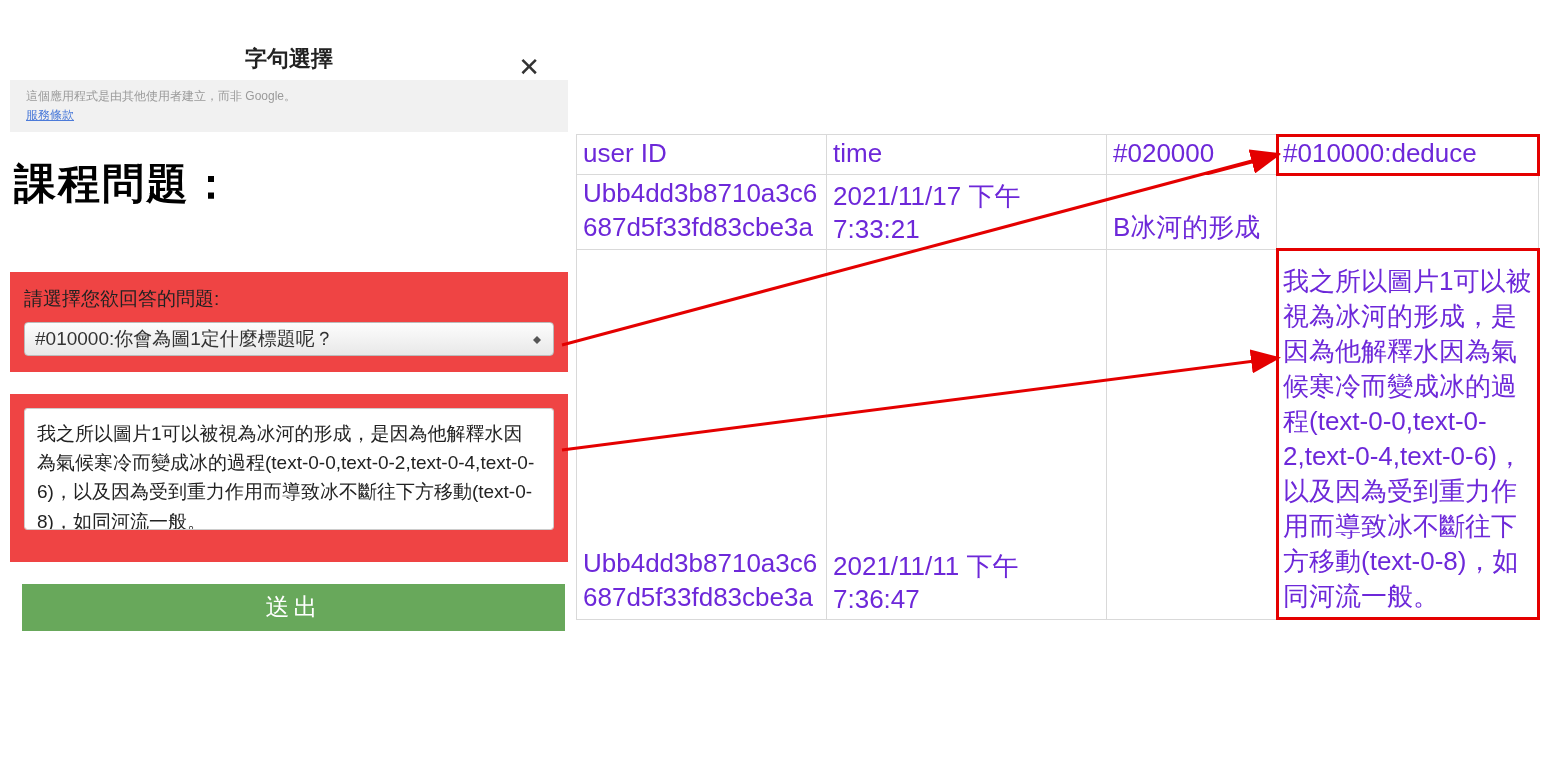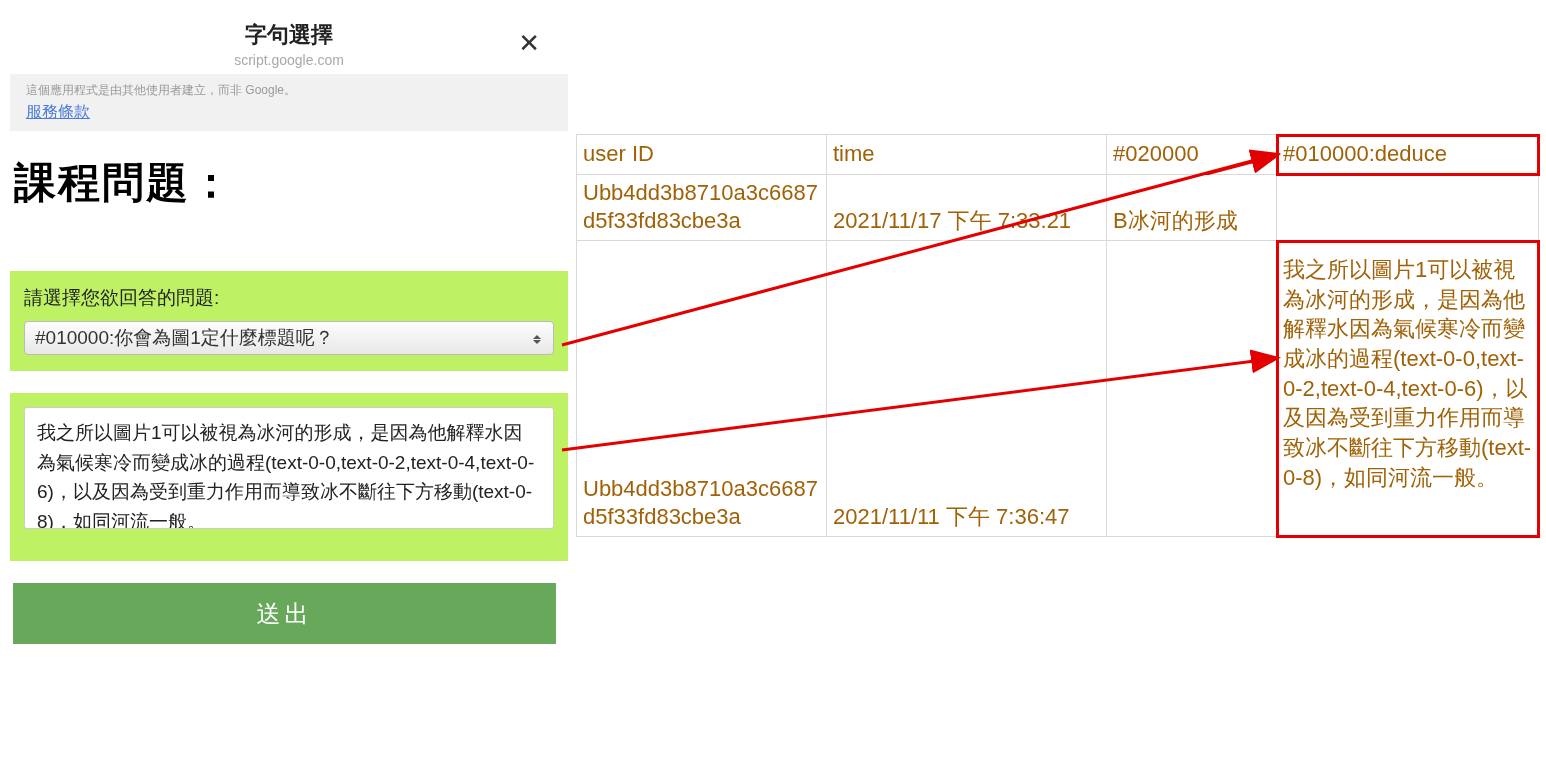--- a/index.html
+++ b/index.html
@@ -19,20 +19,21 @@
     }
     .header {
       text-align: center;
       margin-bottom: 6px;
       position: relative;
     }
     .header-title {
       font-size: 22px;
       font-weight: 700;
       color: #222;
+      margin-top: 24px;
     }
     .header-sub {
       font-size: 14px;
       color: #a9a9a9;
       margin-top: 2px;
     }
     .close-btn {
       position: absolute;
       right: 28px;
       top: 8px;
@@ -44,33 +45,33 @@
     .notice-bar {
       background: #f1f1f1;
       padding: 8px 16px;
       font-size: 12px;
       color: #9a9a9a;
       line-height: 1.4;
     }
     .tos-link {
       color: #4c7bd9;
       text-decoration: underline;
-      font-size: 16px;
+      font-size: 12px;
       display: inline-block;
       margin-top: 2px;
     }
     .main-title {
       font-size: 42px;
       font-weight: 900;
       color: #000;
       margin: 24px 0 60px 4px;
       letter-spacing: 2px;
     }
     .form-block {
-      background: #bef264;
+      background: #ef4444;
       padding: 14px 14px 16px 14px;
       margin-bottom: 22px;
     }
     .form-label {
       font-size: 19px;
       color: #222;
       margin-bottom: 10px;
     }
     .select-box {
       width: 100%;
@@ -123,40 +124,40 @@
       padding: 10px 12px;
       font-size: 19px;
       color: #222;
       line-height: 1.55;
       resize: none;
       font-family: inherit;
     }
     .submit-btn {
       display: block;
       width: 543px;
-      margin-left: 3px;
-      height: 61px;
+      margin-left: 12px;
+      height: 47px;
       background: #68a85b;
       color: #fff;
       font-size: 24px;
       border: none;
       cursor: pointer;
       letter-spacing: 4px;
     }
 
     .right-table {
       position: absolute;
       left: 576px;
       top: 134px;
       border-collapse: collapse;
     }
     .right-table th, .right-table td {
       border: 1px solid #d9d9d9;
-      font-size: 22px;
-      color: #a16207;
+      font-size: 26px;
+      color: #6d28d9;
       text-align: left;
       vertical-align: bottom;
       padding: 2px 6px 4px 6px;
       font-weight: 400;
     }
     .right-table th {
       vertical-align: middle;
       height: 40px;
     }
     .col-userid { width: 250px; }
@@ -178,21 +179,20 @@
       position: absolute;
       pointer-events: none;
     }
   </style>
 </head>
 <body>
 
 <div class="left-panel">
   <div class="header">
     <div class="header-title">字句選擇</div>
-    <div class="header-sub">script.google.com</div>
     <div class="close-btn">✕</div>
   </div>
   <div class="notice-bar">
     <span>這個應用程式是由其他使用者建立，而非 Google。</span><br>
     <a href="#" class="tos-link">服務條款</a>
   </div>
   <h1 class="main-title">課程問題：</h1>
 
   <div class="form-block">
     <div class="form-label">請選擇您欲回答的問題:</div>

